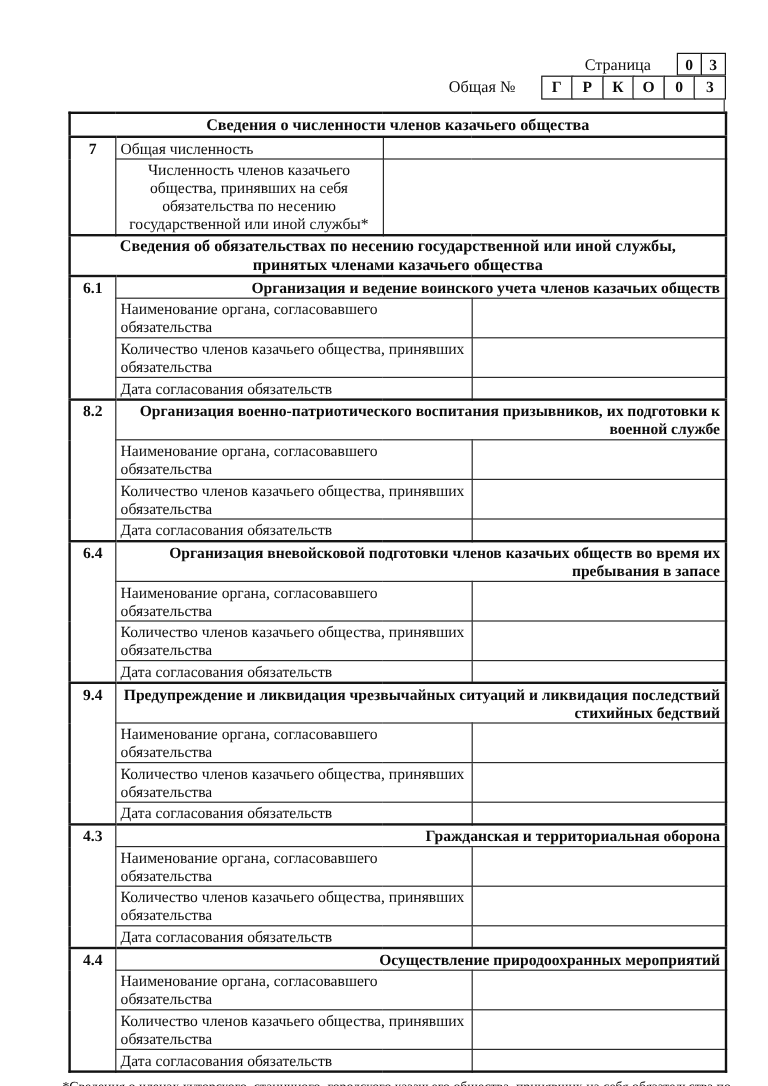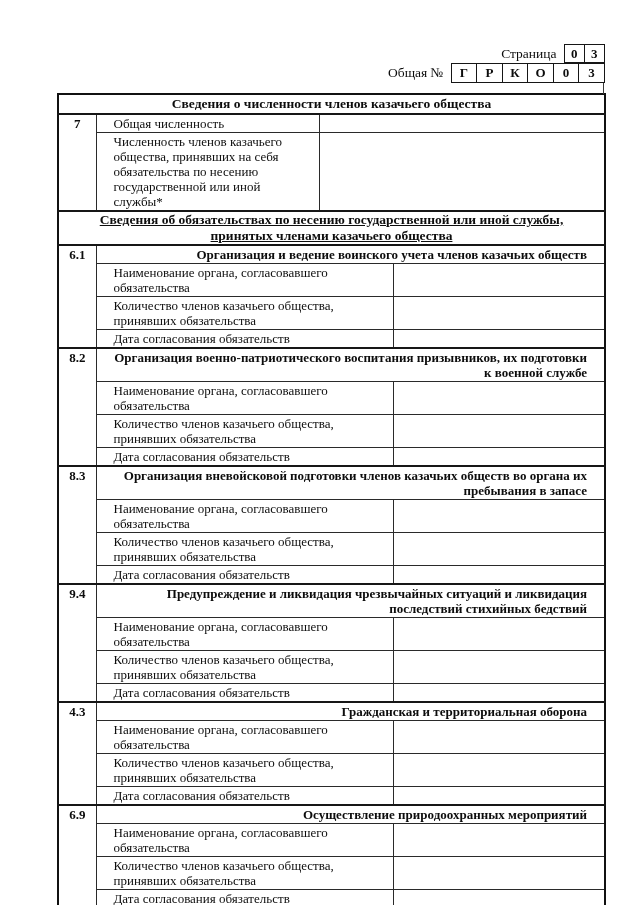--- a/index.html
+++ b/index.html
@@ -22,21 +22,21 @@
     right: 35px;
     text-align: right;
   }
   .hdr-row {
     display: flex;
     justify-content: flex-end;
     align-items: center;
   }
   .hdr-label {
     font-size: 13.5px;
-    margin-right: 7px;
+    margin-right: 21px;
     white-space: nowrap;
     font-family: Liberation Serif, serif;
   }
   .boxes { display: flex; }
   .box {
     width: 27px;
     height: 20px;
     border: 1.5px solid #161616;
     margin-left: -1.5px;
     display: flex;
@@ -63,43 +63,43 @@
     width: 547px;
     border-collapse: collapse;
     table-layout: fixed;
     border: 2px solid #111;
     font-size: 13px;
     line-height: 15px;
   }
   .form-table td {
     border: 1px solid #2a2a2a;
     vertical-align: top;
-    padding: 1px 17px;
+    padding: 1px 4px;
   }
   .form-table tr.thick > td { border-top: 2px solid #161616; }
   td.sec {
     text-align: center;
     font-weight: bold;
     font-size: 13.5px;
     line-height: 16px;
   }
-  td.sec2 { padding: 0 28px; text-decoration: underline; }
+  td.sec2 { padding: 0 28px; }
   td.num {
     text-align: center;
     font-weight: bold;
     padding: 1px 0;
   }
   td.title { font-weight: bold; text-align: right; }
   td.val { background: #fff; }
   tr.h18 { height: 18px; }
   tr.h19 { height: 19px; }
   tr.h30 { height: 30px; }
   tr.h32 { height: 32px; }
   tr.h33 { height: 33px; }
-  tr.h60 { height: 60px; }
+  tr.h60 { height: 60px; text-align: center; }
 
   
   .footnote {
     margin: 5px 20px 0 52px;
     width: 566px;
     font-size: 11.5px;
     line-height: 15px;
   }
 </style>
 </head>
@@ -181,22 +181,22 @@
       <tr class="h30">
         <td colspan="2">Количество членов казачьего общества, принявших обязательства</td>
         <td class="val"></td>
       </tr>
       <tr class="h18">
         <td colspan="2">Дата согласования обязательств</td>
         <td class="val"></td>
       </tr>
 
       <tr class="h33 thick">
-        <td class="num" rowspan="4">8.3</td>
-        <td colspan="3" class="title">Организация вневойсковой подготовки членов казачьих обществ во органа их пребывания в запасе</td>
+        <td class="num" rowspan="4">6.4</td>
+        <td colspan="3" class="title">Организация вневойсковой подготовки членов казачьих обществ во время их пребывания в запасе</td>
       </tr>
       <tr class="h30">
         <td colspan="2">Наименование органа, согласовавшего обязательства</td>
         <td class="val"></td>
       </tr>
       <tr class="h30">
         <td colspan="2">Количество членов казачьего общества, принявших обязательства</td>
         <td class="val"></td>
       </tr>
       <tr class="h18">
@@ -232,21 +232,21 @@
       <tr class="h30">
         <td colspan="2">Количество членов казачьего общества, принявших обязательства</td>
         <td class="val"></td>
       </tr>
       <tr class="h18">
         <td colspan="2">Дата согласования обязательств</td>
         <td class="val"></td>
       </tr>
 
       <tr class="h18 thick">
-        <td class="num" rowspan="4">6.9</td>
+        <td class="num" rowspan="4">4.4</td>
         <td colspan="3" class="title">Осуществление природоохранных мероприятий</td>
       </tr>
       <tr class="h30">
         <td colspan="2">Наименование органа, согласовавшего обязательства</td>
         <td class="val"></td>
       </tr>
       <tr class="h30">
         <td colspan="2">Количество членов казачьего общества, принявших обязательства</td>
         <td class="val"></td>
       </tr>

